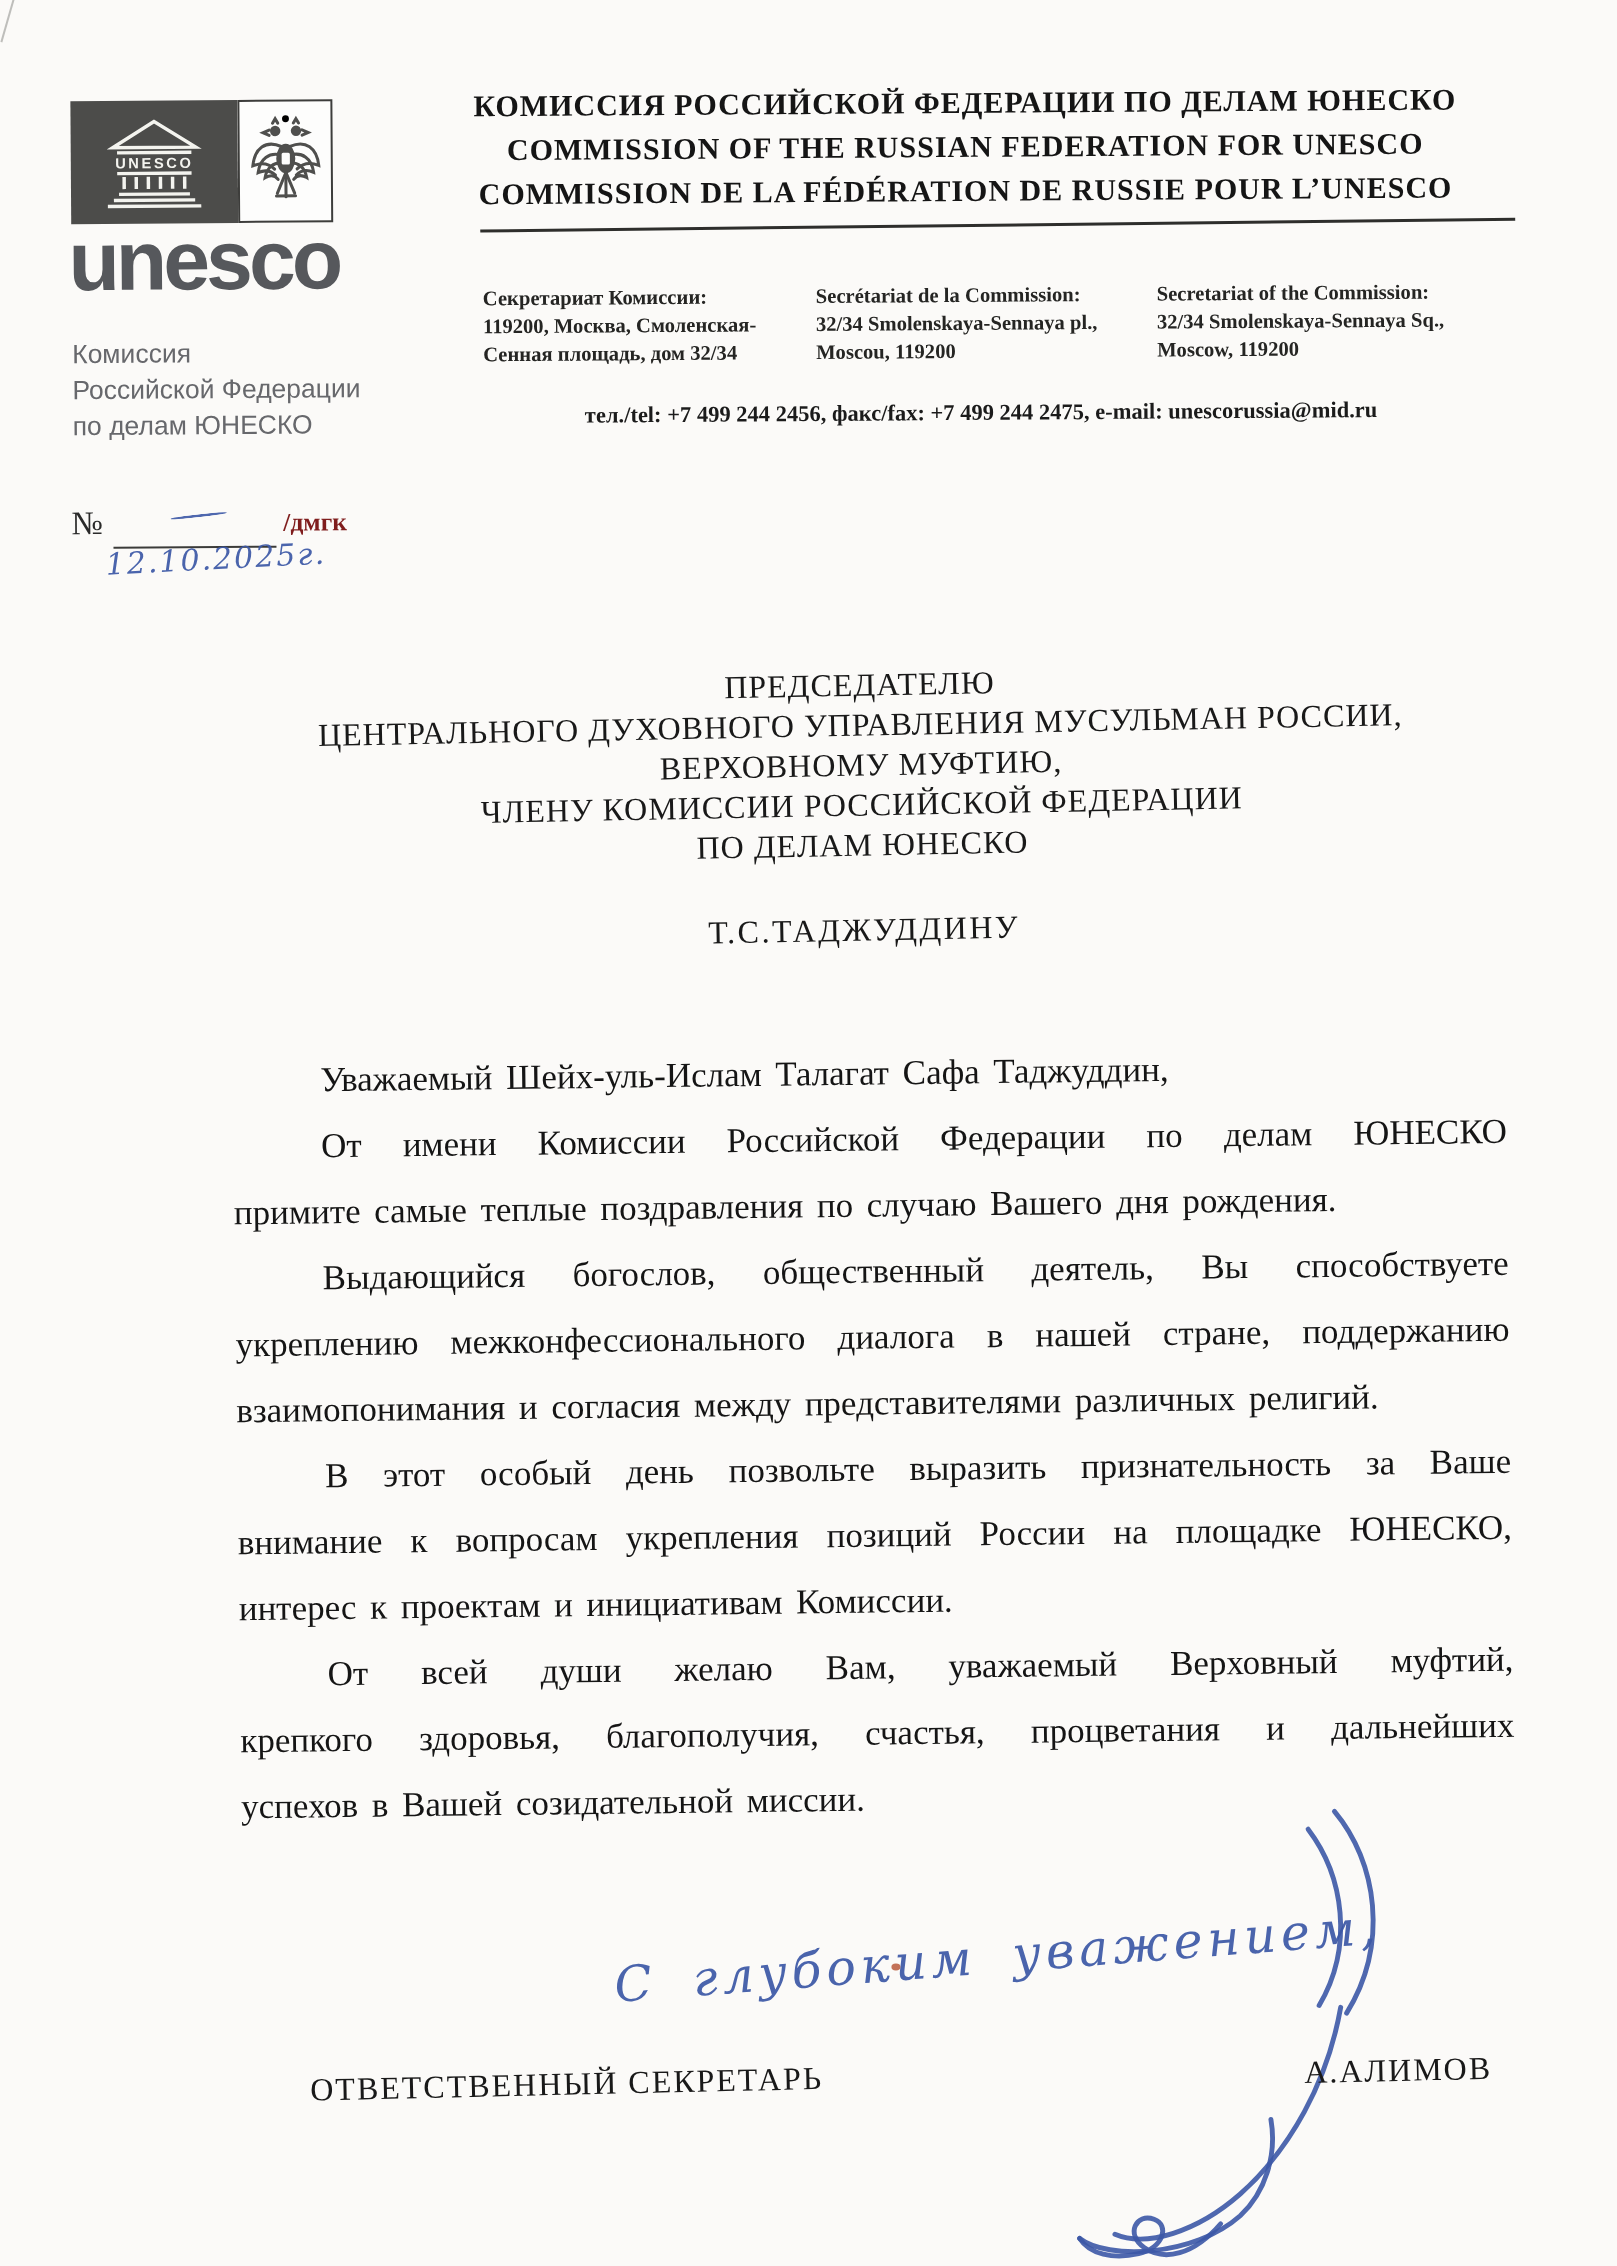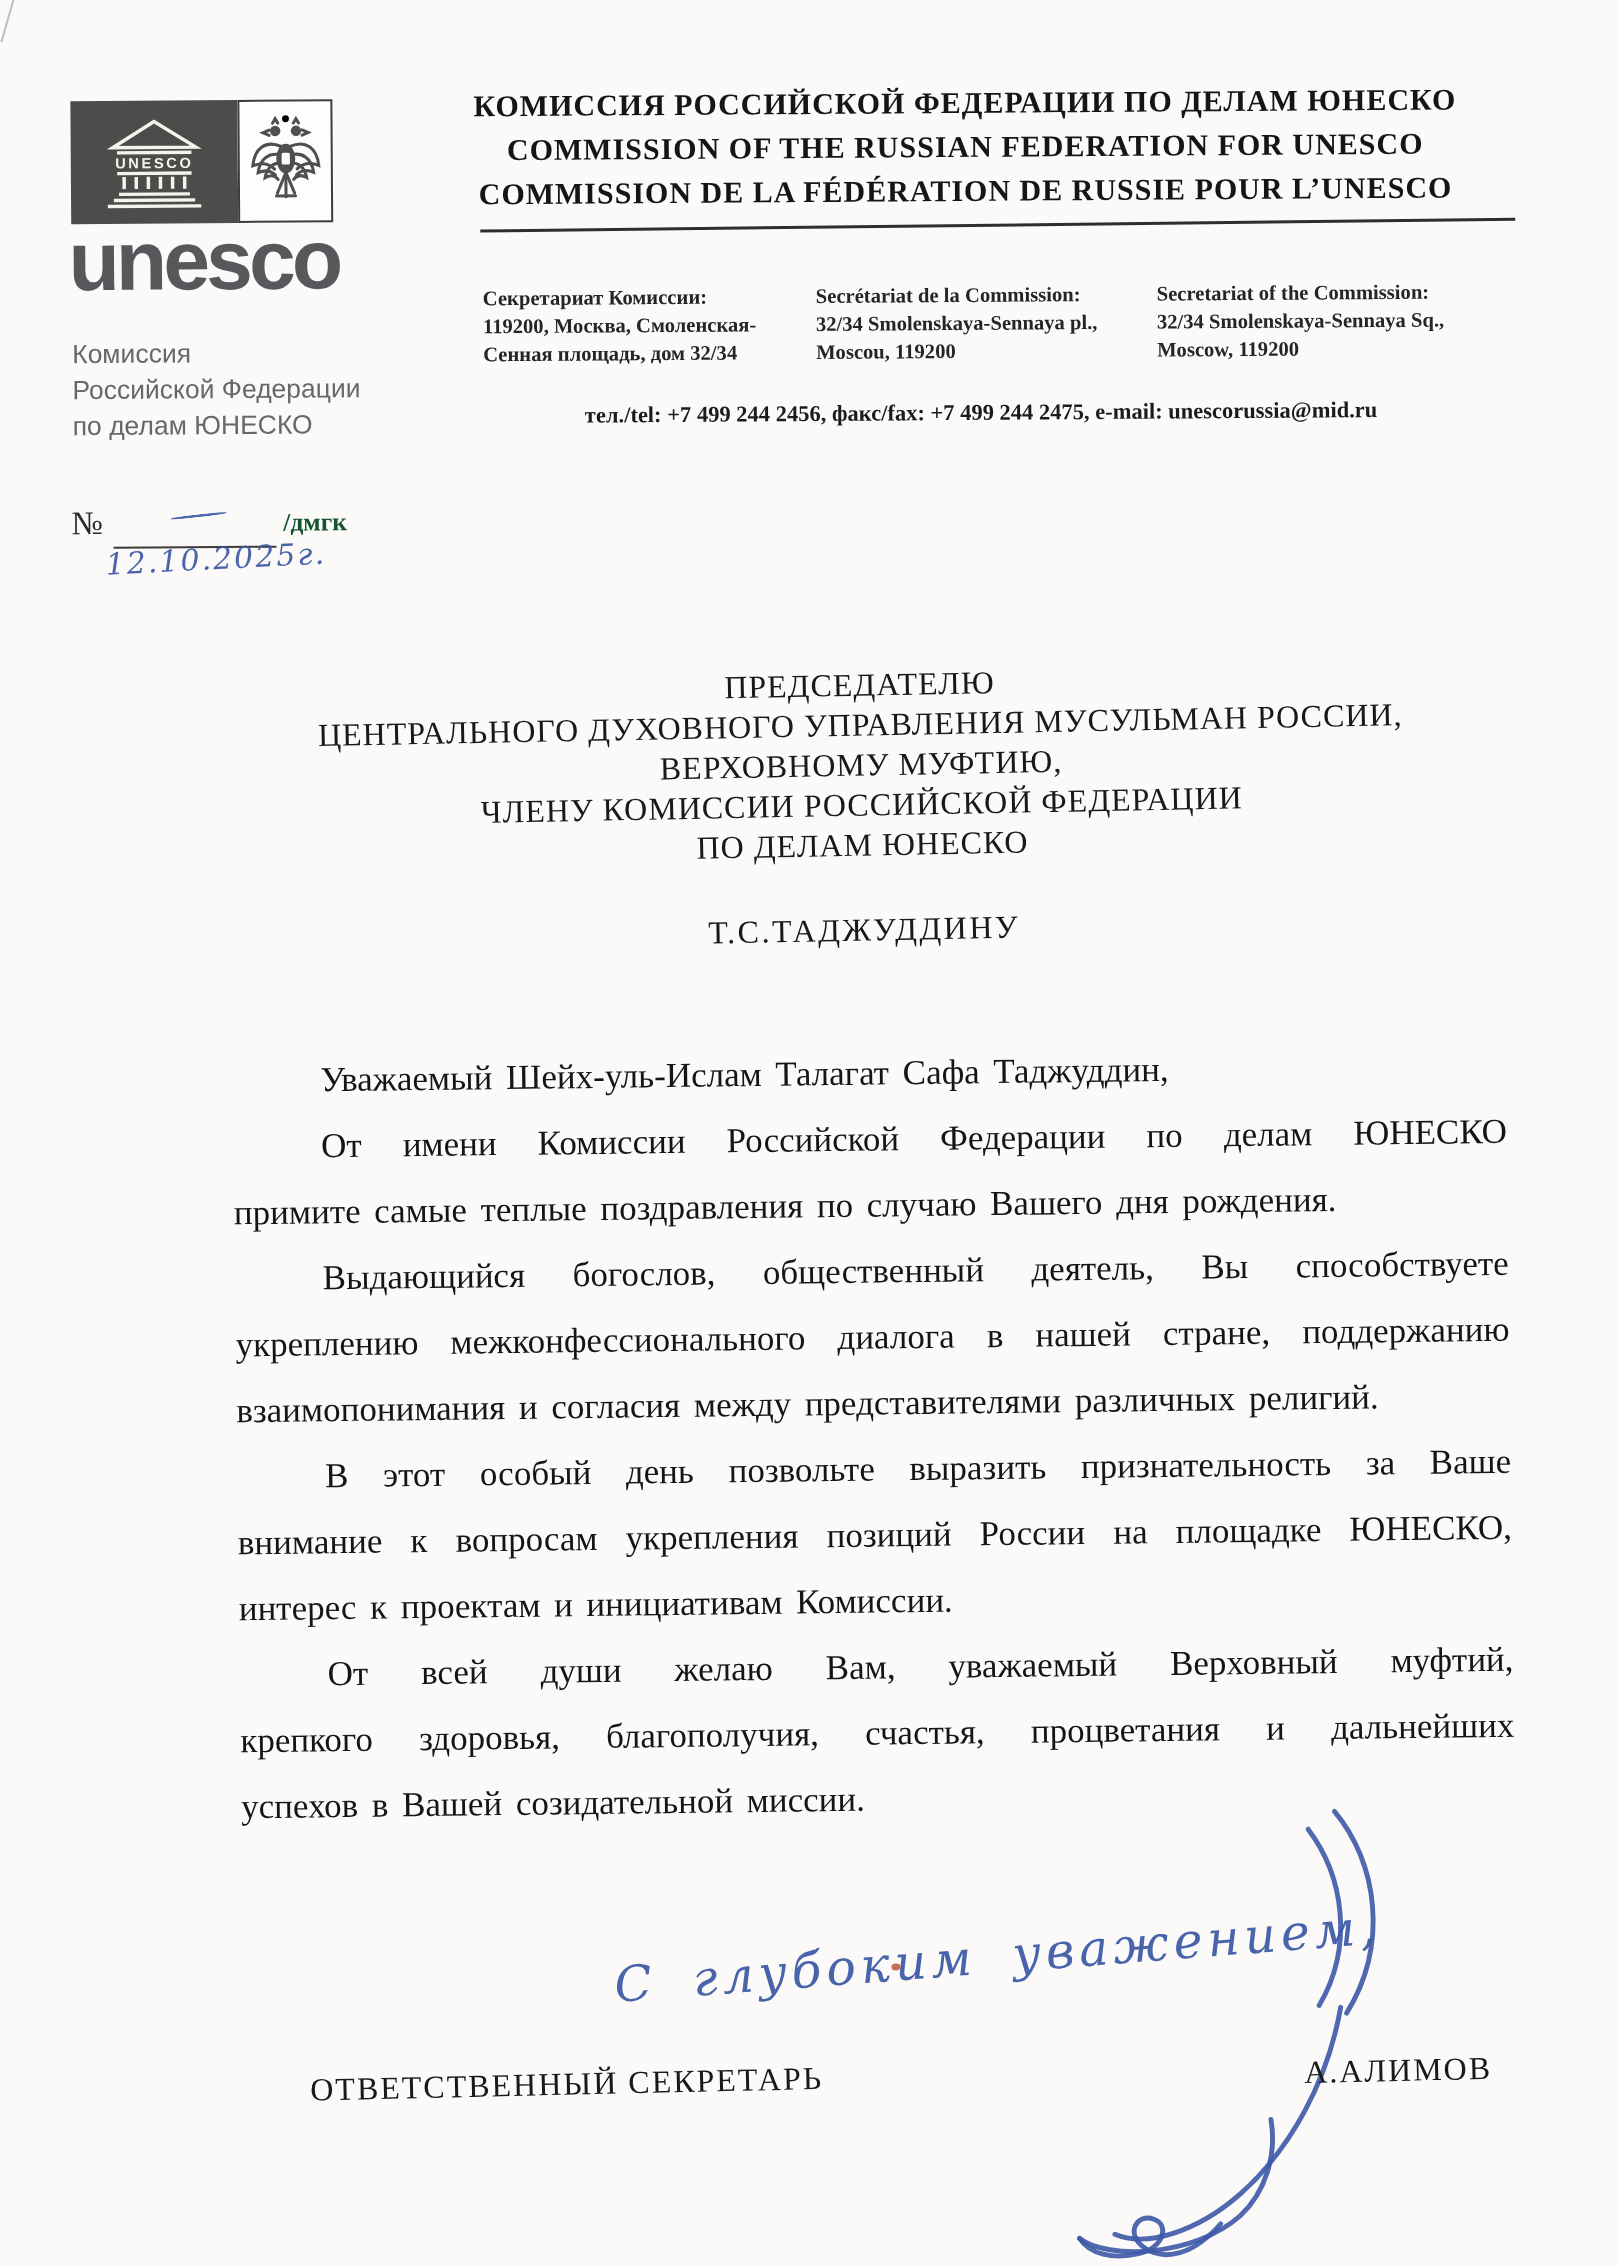--- a/index.html
+++ b/index.html
@@ -27,21 +27,21 @@
 
   .secr-col{top:282px;font-weight:bold;font-size:20.6px;line-height:28px;color:#252523;}
   .secr-ru{left:487px;width:323px;}
   .secr-fr{left:820px;width:338px;}
   .secr-en{left:1161px;width:348px;}
   .contact{left:421px;top:401px;width:1127px;text-align:center;font-weight:bold;font-size:22.5px;color:#1b1b1b;}
 
   
   .ref-no{left:74px;top:500px;font-size:33px;color:#2a2a2a;}
   .ref-rule{left:116px;top:542px;width:163px;border-top:2.9px solid #3b3b39;}
-  .ref-suffix{left:286px;top:504px;font-weight:bold;font-size:25.5px;color:#14532d;}
+  .ref-suffix{left:286px;top:504px;font-weight:bold;font-size:25.5px;color:#7f1d1d;}
   .hand-dash{left:173px;top:510px;width:57px;border-top:3.9px solid #3c58a6;border-radius:50%;transform:rotate(-6deg);opacity:.9;}
   .hand-date{left:108px;top:537px;font-family:"DejaVu Serif",serif;font-style:italic;font-size:30px;
     letter-spacing:2px;color:#3c58a6;transform:rotate(-2.5deg);opacity:.92;}
 
   
   .addressee{left:235px;top:665px;width:1255px;text-align:center;font-size:32px;line-height:40px;
     letter-spacing:1px;color:#191919;transform:rotate(-0.7deg);}
   .addressee-name{margin-top:45px;letter-spacing:2.5px;}
 
   

